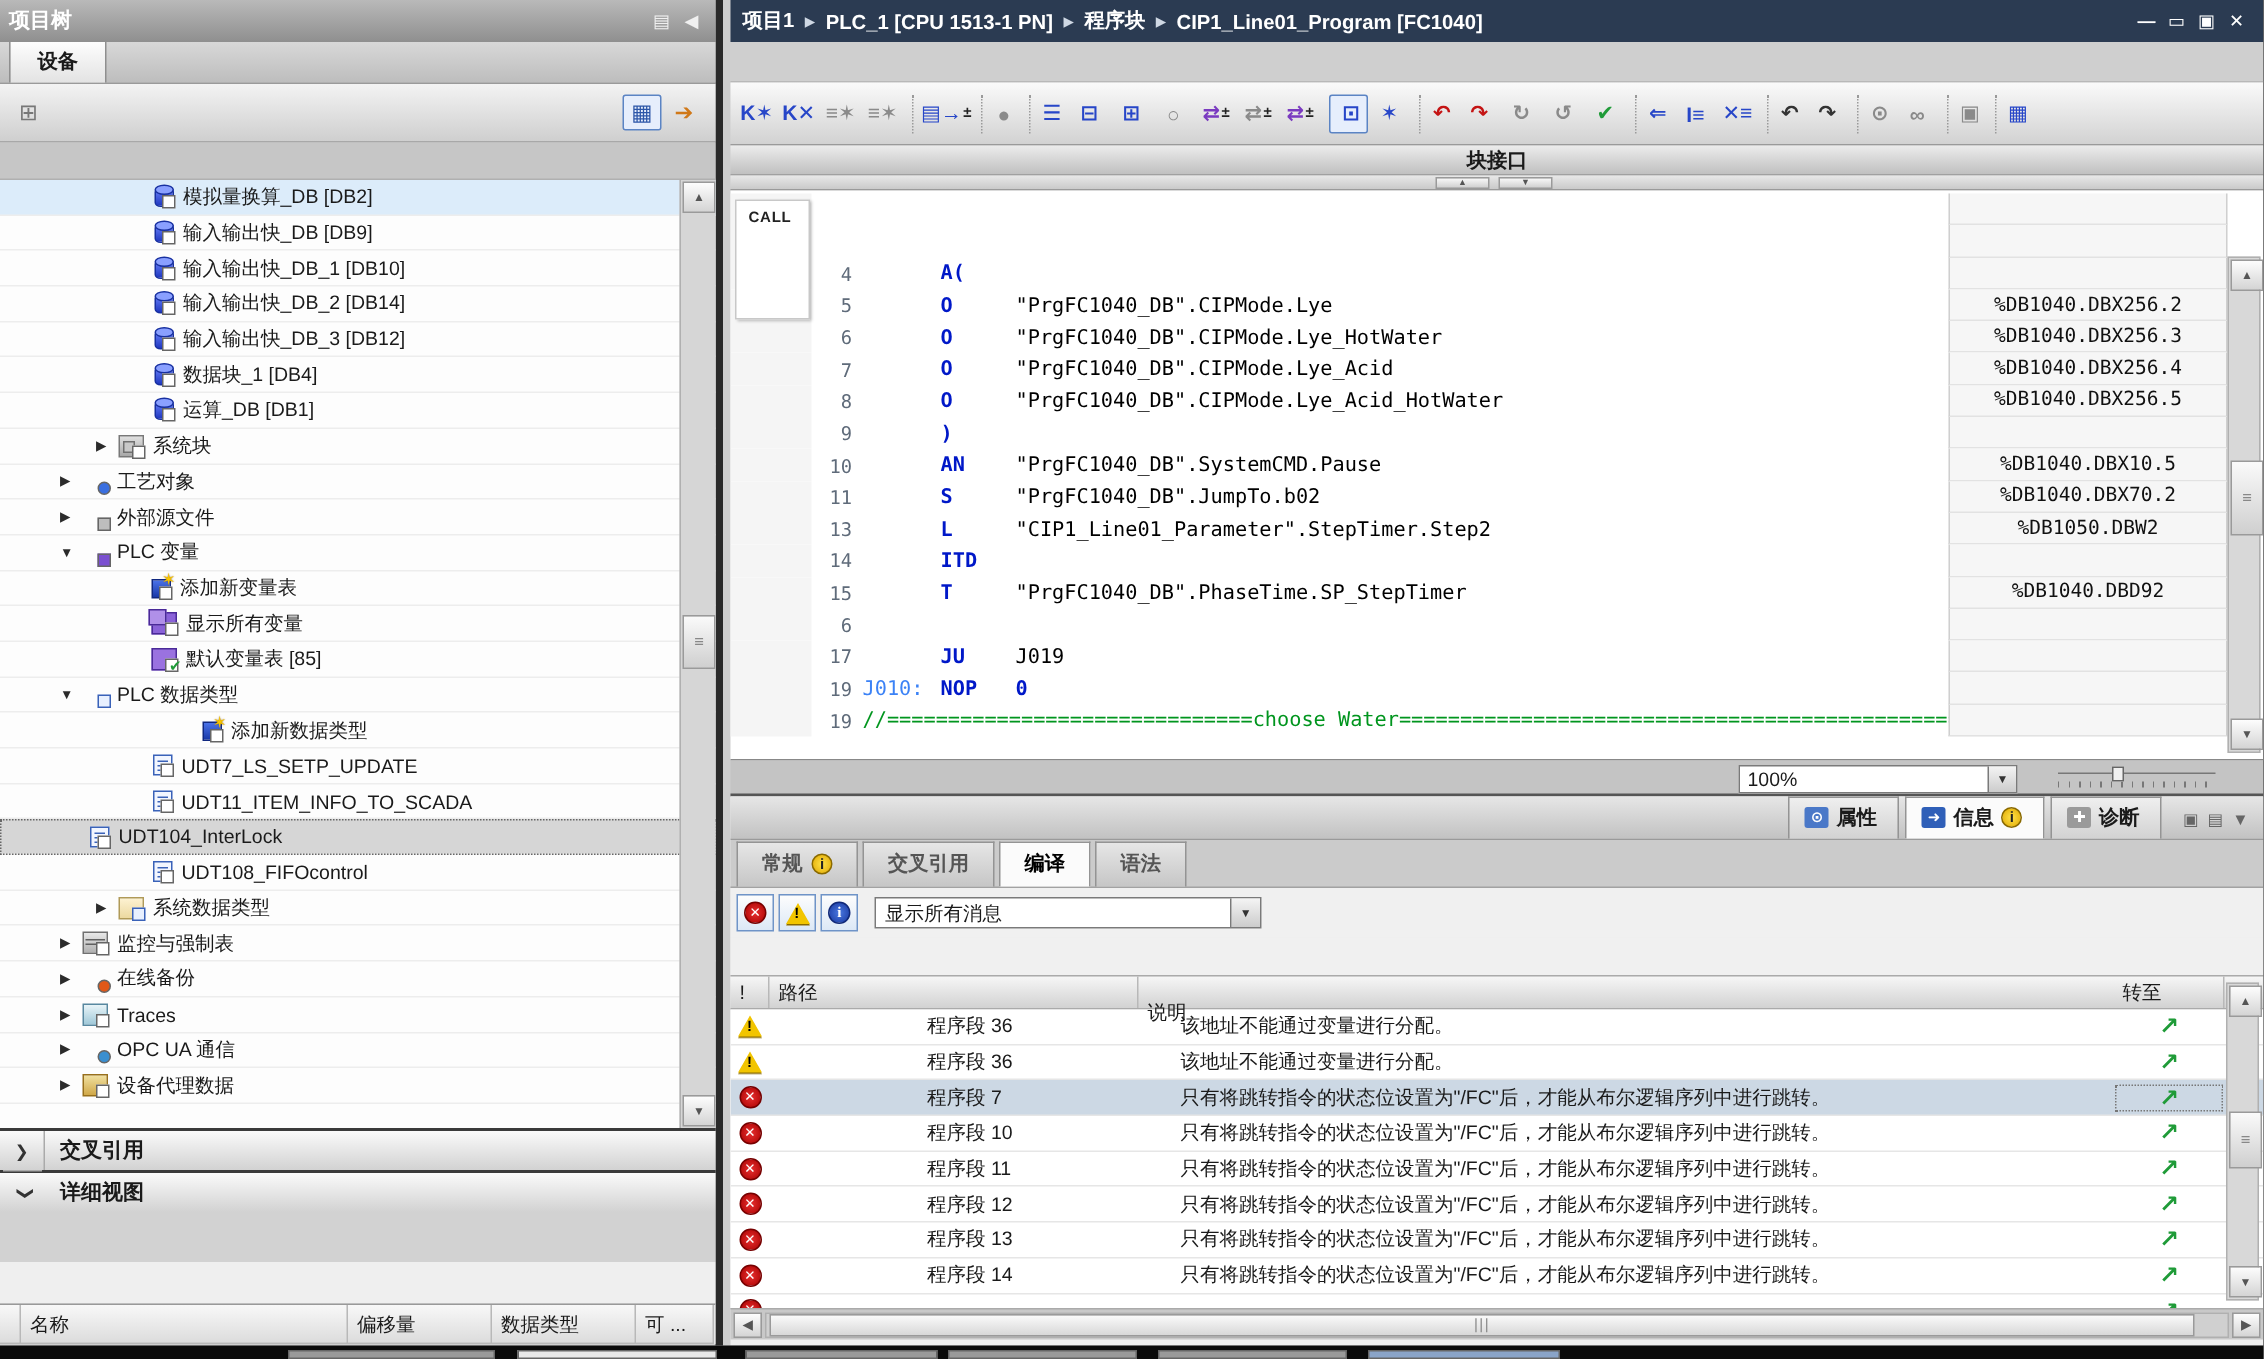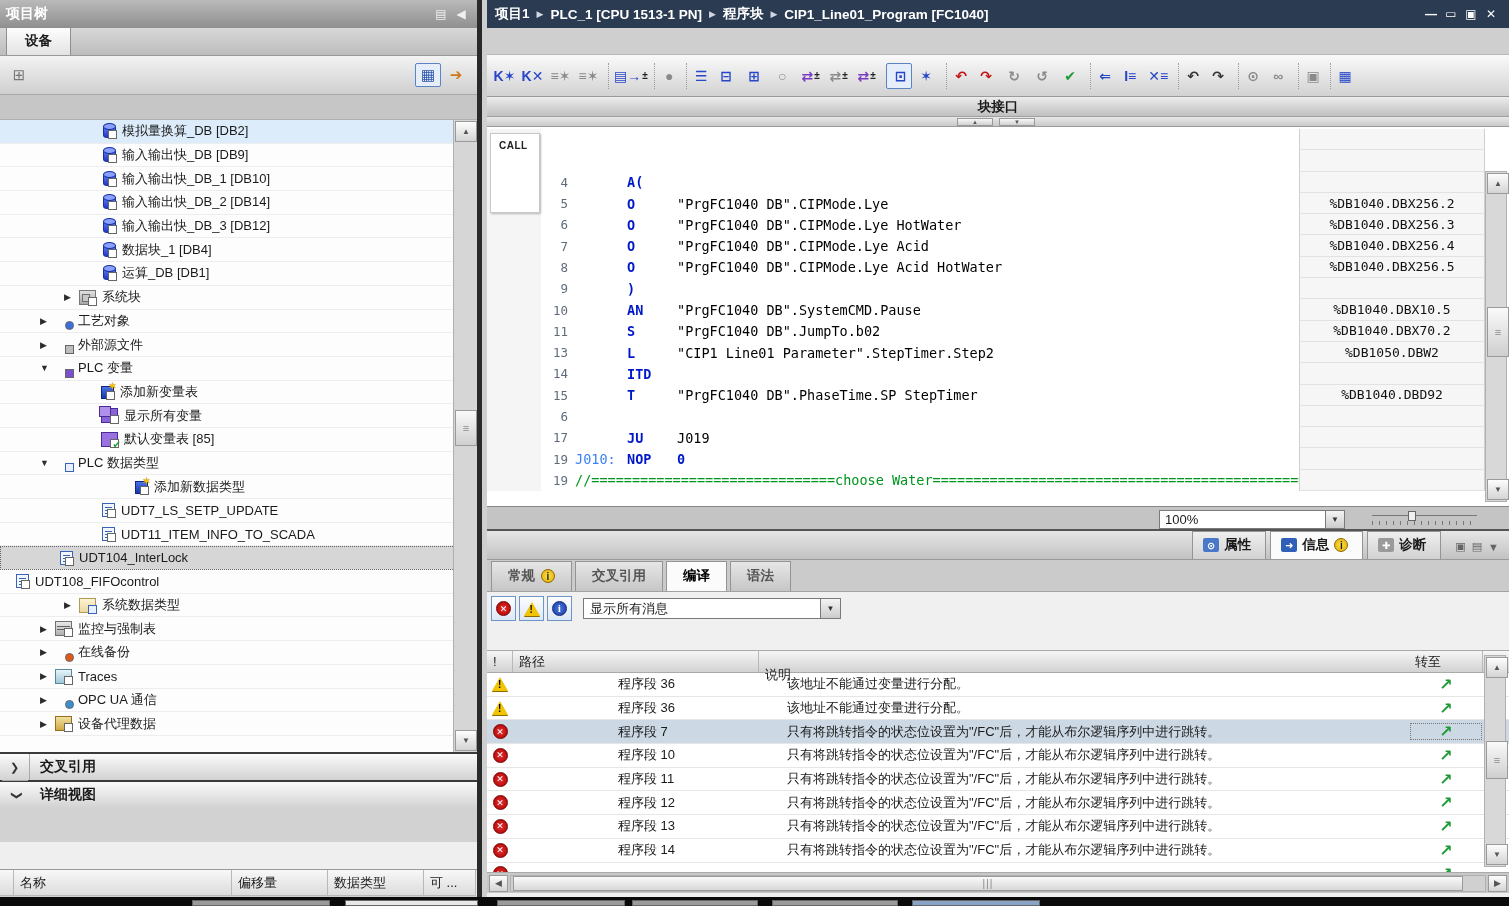--- a/index.html
+++ b/index.html
@@ -326,21 +326,21 @@
           </div>
 
           <div class="trow t-sel" style="padding-left: 44px;">
             <span class="arr"></span>
             <span class="ticon i-udt">
               <span class="badge"></span>
             </span>
             <span class="tlabel">UDT104_InterLock</span>
           </div>
 
-          <div class="trow" style="">
+          <div class="trow" style="padding-left: 86px;">
             <span class="arr"></span>
             <span class="ticon i-udt">
               <span class="badge"></span>
             </span>
             <span class="tlabel">UDT108_FIFOcontrol</span>
           </div>
 
           <div class="trow" style="padding-left: 64px;">
             <span class="arr">▶</span>
             <span class="ticon i-sysdt">

